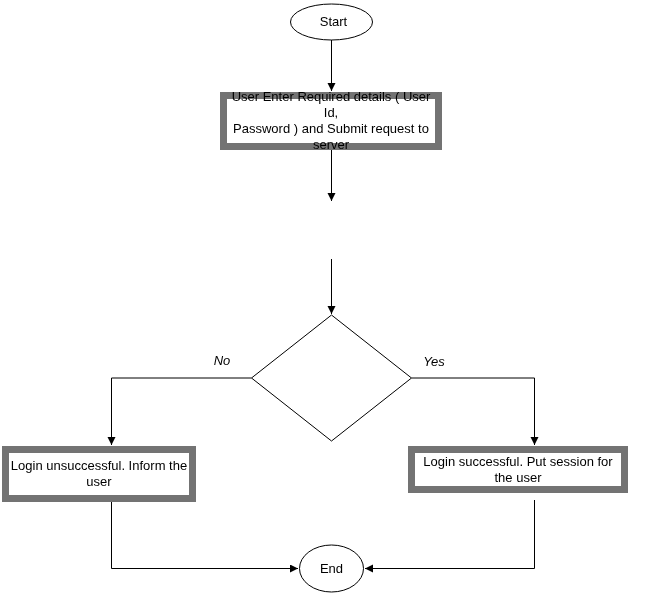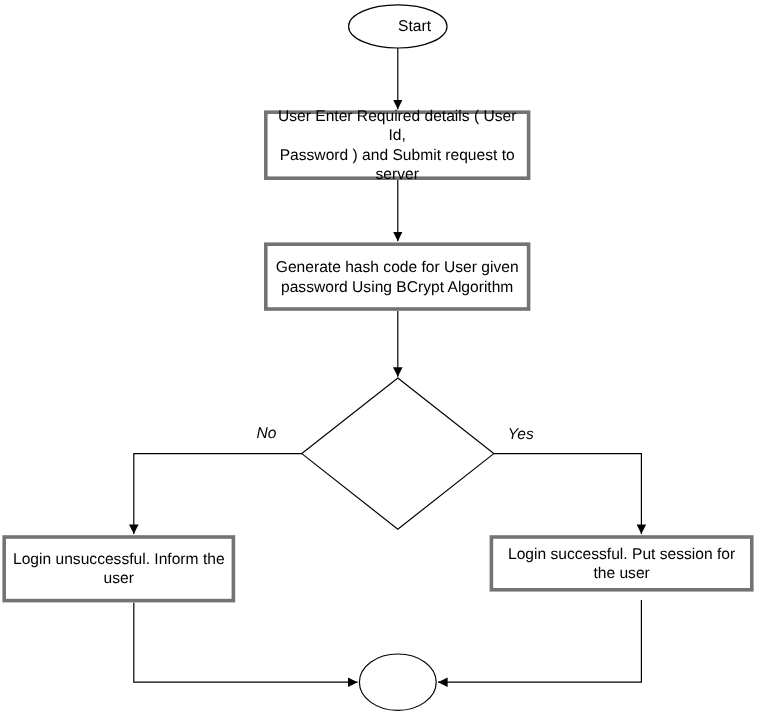--- a/index.html
+++ b/index.html
@@ -19,21 +19,21 @@
     overflow: hidden;
   }
   #connector-layer {
     position: absolute;
     top: 0;
     left: 0;
   }
   .node-box {
     position: absolute;
     box-sizing: border-box;
-    border: 3px solid #737373;
+    border: 7px solid #737373;
     background: #ffffff;
     display: flex;
     align-items: center;
     justify-content: center;
     text-align: center;
     white-space: pre-line;
   }
   .shape-label {
     position: absolute;
     display: flex;
@@ -67,40 +67,37 @@
     <polyline points="251.5,378 111.5,378 111.5,445" fill="none" stroke="#000000" stroke-width="1" marker-end="url(#arrowhead)"></polyline>
     <polyline points="411.5,378 534.5,378 534.5,445" fill="none" stroke="#000000" stroke-width="1" marker-end="url(#arrowhead)"></polyline>
     <polyline points="111.5,502 111.5,568.5 298,568.5" fill="none" stroke="#000000" stroke-width="1" marker-end="url(#arrowhead)"></polyline>
     <polyline points="534.5,500 534.5,568.5 365,568.5" fill="none" stroke="#000000" stroke-width="1" marker-end="url(#arrowhead)"></polyline>
 
     <ellipse cx="331.5" cy="22" rx="41" ry="18" fill="#ffffff" stroke="#000000" stroke-width="1"></ellipse>
     <polygon points="331.5,315 411.5,378 331.5,441 251.5,378" fill="#ffffff" stroke="#000000" stroke-width="1"></polygon>
     <ellipse cx="331.5" cy="568.5" rx="32" ry="23.5" fill="#ffffff" stroke="#000000" stroke-width="1"></ellipse>
   </svg>
 
-  <div class="shape-label" style="left:305px; top:4px; width:81px; height:36px;">Start</div>
+  <div class="shape-label" style="left:293px; top:4px; width:81px; height:36px;">Start</div>
 
   <div class="node-box" style="left:220px; top:92px; width:222px; height:58px;">
     <span>User Enter Required details ( User Id,
 Password ) and Submit request to
 server</span>
   </div>
 
-  <div class="node-box" style="left:220px; top:202px; width:222px; height:57px;">
-    <span>Generate hash code for User given
-password Using BCrypt Algorithm</span>
-  </div>
 
 
   <div class="edge-label" style="left:207px; top:353px; width:30px;">No</div>
   <div class="edge-label" style="left:419px; top:354px; width:30px;">Yes</div>
 
   <div class="node-box" style="left:2px; top:446px; width:194px; height:56px;">
     <span>Login unsuccessful. Inform the user</span>
   </div>
 
   <div class="node-box" style="left:408px; top:446px; width:220px; height:47px;">
     <span>Login successful. Put session for
 the user</span>
   </div>
 
+  <div class="shape-label" style="left:299px; top:545px; width:65px; height:47px;">End</div>
 
 </div>
 
 </body></html>

